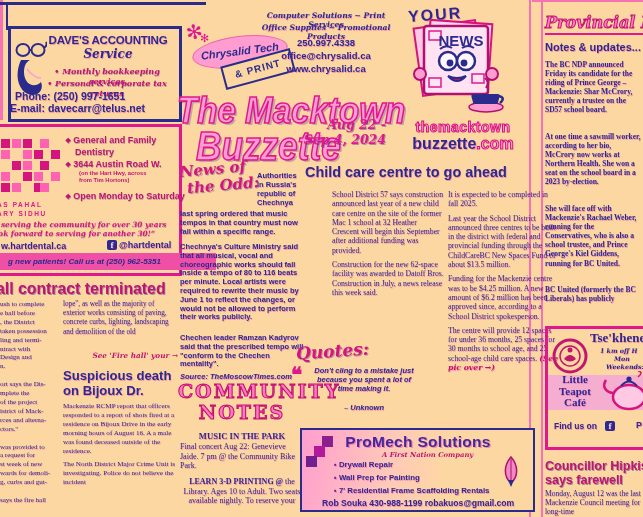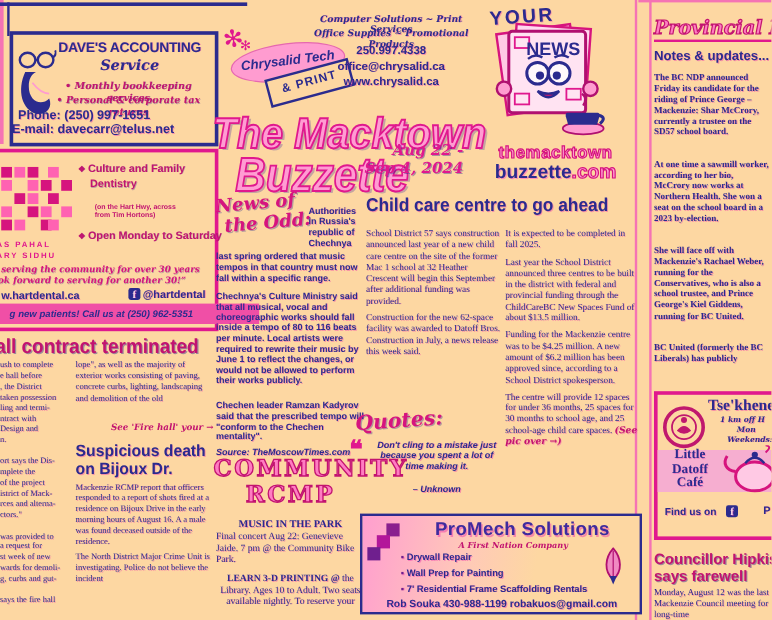--- a/index.html
+++ b/index.html
@@ -89,36 +89,36 @@
   #odd-source{left:180px;top:372px;font-style:italic;font-weight:bold;font-size:7.5px;}
   
   #comm-head{left:178px;top:381px;width:128px;text-align:center;font-family:"DejaVu Serif",serif;font-weight:bold;
      font-size:19px;line-height:21px;letter-spacing:2px;color:#ff7cc2;-webkit-text-stroke:1.1px #c21370;}
   #music-title{left:178px;top:431px;width:128px;text-align:center;font-family:"Liberation Serif",serif;font-weight:bold;font-size:8.6px;}
   #music-text{left:180px;top:442px;width:124px;text-align:left;font-family:"Liberation Serif",serif;font-size:8px;line-height:9.6px;}
   #learn-text{left:180px;top:477px;width:124px;text-align:center;font-family:"Liberation Serif",serif;font-size:8px;line-height:9.6px;}
   #learn-text .t{font-weight:bold;}
   
   #cc-head{left:305px;top:163px;font-size:15.5px;}
-  .cc-col{width:112px;font-family:"Liberation Serif",serif;font-size:7.7px;line-height:9.3px;}
+  .cc-col{width:112px;font-family:"Liberation Serif",serif;font-size:7.7px;line-height:9.3px;margin-left:27px;}
   .cc-col .p{margin-bottom:5px;}
   #cc-a{left:305px;top:190px;}
   #cc-b{left:421px;top:190px;}
   #cc-b .see{font-family:"DejaVu Serif",serif;font-style:italic;font-weight:bold;color:#c21370;}
   
   #q-head{left:296px;top:341px;font-family:"DejaVu Serif",serif;font-style:italic;font-weight:bold;font-size:17px;color:#d6147e;
      transform:rotate(-4deg);text-shadow:1px 1px 0 rgba(43,43,142,.35);}
   #q-mark{left:291px;top:363px;font-size:21px;color:#e0188e;font-weight:bold;}
   #q-text{left:311px;top:366px;width:106px;text-align:center;font-style:italic;font-weight:bold;font-size:7.5px;line-height:9px;}
   #q-attrib{left:311px;top:403px;width:106px;text-align:center;font-style:italic;font-weight:bold;font-size:7.5px;}
   
   #ad-promech{left:300px;top:428px;width:231px;height:80px;border:2.5px solid #2b2b8e;
      background:linear-gradient(100deg,#ff9ecf 0%,#ffc9b8 38%,#fdd7a2 62%);}
   #pm-squares{left:4px;top:6px;}
-  #pm-title{left:26px;top:3px;width:180px;text-align:right;font-weight:bold;font-size:15.5px;letter-spacing:.3px;
+  #pm-title{left:26px;top:3px;width:180px;text-align:center;font-weight:bold;font-size:15.5px;letter-spacing:.3px;
      color:#3f2b9e;text-shadow:1.2px 1.2px 0 rgba(240,60,170,.5);}
   #pm-tag{left:80px;top:21px;font-family:"DejaVu Serif",serif;font-style:italic;font-weight:bold;font-size:6.8px;color:#c21370;}
   #pm-feather{left:198px;top:26px;}
   .pm-b{left:32px;font-weight:bold;font-size:7.8px;}
   .pm-b:before{content:"▪ ";color:#6f1f8e;}
   #pm-b0{top:30px;}#pm-b1{top:43px;}#pm-b2{top:56px;}
   #pm-contact{left:20px;top:68px;width:200px;font-weight:bold;font-size:8.6px;white-space:nowrap;}
   
   #prov-head{left:545px;top:13px;font-family:"DejaVu Serif",serif;font-style:italic;font-weight:bold;font-size:16px;
      color:#ff7cc2;-webkit-text-stroke:1px #c21370;border-bottom:2px solid #e0188e;padding-bottom:1px;white-space:nowrap;}
@@ -188,21 +188,22 @@
           <rect x="35" y="33" width="9" height="9" fill="#ff62b2"></rect>
           <rect x="52" y="33" width="9" height="9" fill="#ff62b2"></rect>
         <rect x="2" y="44" width="9" height="9" fill="#d6147e"></rect>
           <rect x="13" y="44" width="9" height="9" fill="#ff62b2"></rect>
           <rect x="35" y="44" width="9" height="9" fill="#d6147e"></rect>
           <rect x="41" y="44" width="9" height="9" fill="#ff62b2"></rect>
       </g>
     </svg>
     <div class="abs dental-name" id="dental-name1">AS PAHAL</div>
     <div class="abs dental-name" id="dental-name2">ARY SIDHU</div>
-    <div class="abs dental-bullet" id="dental-b0">Culture and Family Dentistry</div>
+    <div class="abs dental-bullet" id="dental-b0">General and Family Dentistry</div>
+    <div class="abs dental-bullet" id="dental-b1">3644 Austin Road W.</div>
     <div class="abs pre" id="dental-note">(on the Hart Hwy, across
 from Tim Hortons)</div>
     <div class="abs dental-bullet" id="dental-b2">Open Monday  to Saturday</div>
     <div class="abs dental-quote" id="dental-q1">e been serving the community for over 30 years</div>
     <div class="abs dental-quote" id="dental-q2">d look forward to serving for another 30!”</div>
     <div class="abs navy" id="dental-web">w.hartdental.ca</div>
     <div class="abs navy" id="dental-fbrow">
       <span class="fb-icon">f</span>
       <span>@hartdental</span>
     </div>
@@ -296,21 +297,21 @@
 in Russia's
 republic of
 Chechnya</div>
   <div class="abs navy odd-p" id="odd-p1">last spring ordered that music tempos in that country must now fall within a specific range.</div>
   <div class="abs navy odd-p" id="odd-p2">Chechnya's Culture Ministry said that all musical, vocal and choreographic works should fall inside a tempo of 80 to 116 beats per minute. Local artists were required to rewrite their music by June 1 to reflect the changes, or would not be allowed to perform their works publicly.</div>
   <div class="abs navy odd-p" id="odd-p3">Chechen leader Ramzan Kadyrov said that the prescribed tempo will "conform to the Chechen mentality".</div>
   <div class="abs navy" id="odd-source">Source: TheMoscowTimes.com</div>
 
   <div class="abs" id="comm-head">
     <div>COMMUNITY</div>
-    <div>RCMP</div>
+    <div>NOTES</div>
   </div>
   <div class="abs navy" id="music-title">MUSIC IN THE PARK</div>
   <div class="abs navy" id="music-text">Final concert Aug 22:  Genevieve Jaide. 7 pm @ the Community Bike Park.</div>
   <div class="abs navy" id="learn-text">
     <span class="t">LEARN 3-D PRINTING @</span>
     <span>the Library. Ages 10 to Adult. Two seats available nightly. To reserve your</span>
   </div>
 
   <div class="abs navy hsans" id="cc-head">Child care centre to go ahead</div>
   <div class="abs navy cc-col" id="cc-a">
@@ -361,21 +362,21 @@
       <circle cx="19" cy="19" r="16" fill="none" stroke="#c0186e" stroke-width="3"></circle>
       <circle cx="19" cy="19" r="10" fill="none" stroke="#c0186e" stroke-width="1.5"></circle>
       <path d="M13 22 q6 -8 12 0 q-6 5 -12 0 z" fill="#c0186e"></path>
       <circle cx="19" cy="13" r="2.5" fill="#c0186e"></circle>
     </svg>
     <div class="abs navy" id="tp-head">Tse'khene</div>
     <div class="abs navy tp-line" id="tp-l1">1 km off H</div>
     <div class="abs navy tp-line" id="tp-l2">Mon</div>
     <div class="abs navy tp-line" id="tp-l3">Weekends:</div>
     <div class="abs pre" id="tp-cafe">Little
-Datoff
+Teapot
 Café</div>
     <svg class="abs" id="tp-pot" width="58" height="42" viewBox="0 0 58 42">
       <ellipse cx="31" cy="26" rx="16" ry="12" fill="#ffc9e4" stroke="#d6147e" stroke-width="2.5"></ellipse>
       <path d="M15 22 C 7 21, 4 15, 8 9" stroke="#d6147e" stroke-width="2.5" fill="none"></path>
       <path d="M47 20 C 55 18, 56 30, 45 33" stroke="#d6147e" stroke-width="2.5" fill="none"></path>
       <path d="M23 15 q8 -9 16 0" stroke="#2b2b8e" stroke-width="2" fill="none"></path>
       <circle cx="31" cy="8" r="2.6" fill="#2b2b8e"></circle>
       <path d="M40 6 q6 -5 0 -6" stroke="#d6147e" stroke-width="1.6" fill="none"></path>
     </svg>
     <div class="abs navy" id="tp-find">

